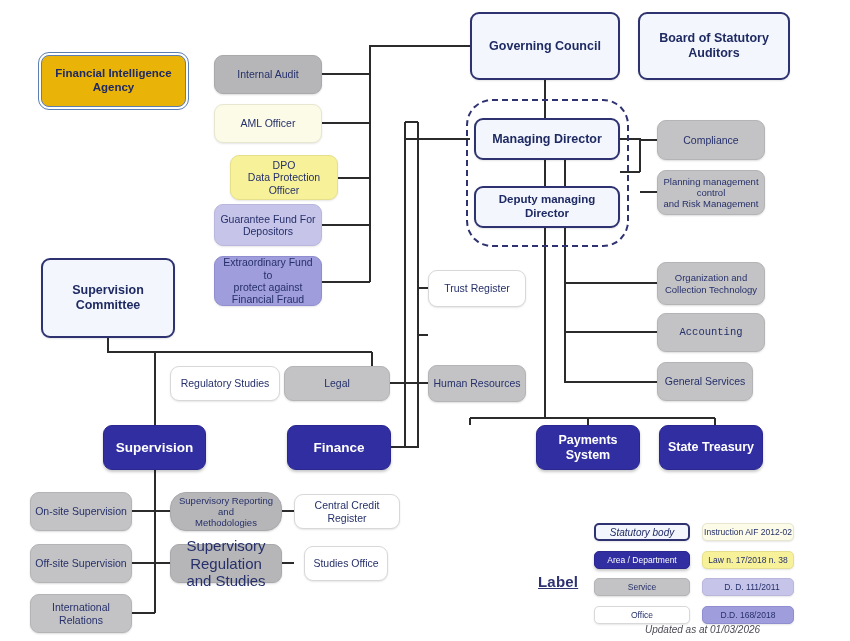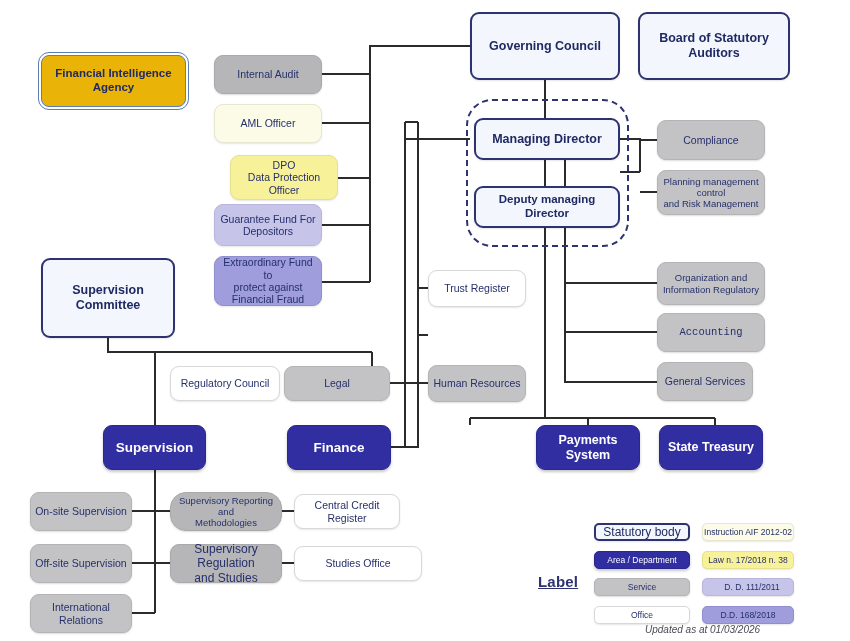--- a/index.html
+++ b/index.html
@@ -143,21 +143,21 @@
     position: absolute;
     box-sizing: border-box;
     display: flex;
     align-items: center;
     justify-content: center;
     border-radius: 5px;
     font-size: 8.5px;
     text-align: center;
     white-space: nowrap;
   }
-  .legend-chip.t-statutory { font-weight: normal; font-size: 12px; border-width: 2px; }
+  .legend-chip.t-statutory { font-weight: normal; font-size: 10px; border-width: 2px; font-style: italic; }
   .legend-chip.t-area { font-weight: normal; font-size: 8.5px; }
   #legend-title {
     position: absolute;
     font-size: 15px;
     font-weight: bold;
     color: #2e3270;
     text-decoration: underline;
     letter-spacing: 0.2px;
   }
   #footnote {
@@ -273,27 +273,27 @@
 and Risk Management</div>
 
   <div class="node t-statutory" style="left:41px; top:258px; width:134px; height:80px;">Supervision Committee</div>
 
   <div class="node t-office" style="left:428px; top:270px; width:98px; height:37px;">Trust Register</div>
 
 
   <div class="node t-service" style="left:428px; top:365px; width:98px; height:37px;">Human Resources</div>
 
   <div class="node t-service" style="left:657px; top:262px; width:108px; height:43px; font-size:9.5px;">Organization and
-Information Regulatory</div>
+Collection Technology</div>
 
   <div class="node t-service" style="left:657px; top:313px; width:108px; height:39px;font-family:Liberation Mono, monospace;">Accounting</div>
 
   <div class="node t-service" style="left:657px; top:362px; width:96px; height:39px;">General Services</div>
 
-  <div class="node t-office" style="left:170px; top:366px; width:110px; height:35px;">Regulatory Council</div>
+  <div class="node t-office" style="left:170px; top:366px; width:110px; height:35px;">Regulatory Studies</div>
 
   <div class="node t-service" style="left:284px; top:366px; width:106px; height:35px;">Legal</div>
 
   <div class="node t-area" style="left:103px; top:425px; width:103px; height:45px;">Supervision</div>
 
   <div class="node t-area" style="left:287px; top:425px; width:104px; height:45px;">Finance</div>
 
 
   <div class="node t-area" style="left:536px; top:425px; width:104px; height:45px; font-size:12.5px;">Payments System</div>
 
@@ -301,26 +301,26 @@
 
   <div class="node t-service" style="left:30px; top:492px; width:102px; height:39px;">On-site Supervision</div>
 
   <div class="node t-service" style="left:30px; top:544px; width:102px; height:39px;">Off-site Supervision</div>
 
   <div class="node t-service" style="left:30px; top:594px; width:102px; height:39px;">International Relations</div>
 
   <div class="node t-service-dark" style="left:170px; top:492px; width:112px; height:39px; font-size:9.5px;border-radius:16px;">Supervisory Reporting and
 Methodologies</div>
 
-  <div class="node t-service-dark" style="left:170px; top:544px; width:112px; height:39px; font-size:12px;">Supervisory Regulation
+  <div class="node t-service-dark" style="left:170px; top:544px; width:112px; height:39px; font-size:15px;">Supervisory Regulation
 and Studies</div>
 
   <div class="node t-office" style="left:294px; top:494px; width:106px; height:35px;">Central Credit Register</div>
 
-  <div class="node t-office" style="left:294px; top:546px; width:128px; height:35px;">Studies Office</div>
+  <div class="node t-office" style="left:304px; top:546px; width:84px; height:35px;">Studies Office</div>
 
   <div id="legend" style="left:530px; top:515px; width:300px; height:126px;">
 
     <div id="legend-title" style="left:8px; top:58px;">Label</div>
 
     <div class="legend-chip t-statutory" style="left:64px; top:8px; width:96px; height:18px;">Statutory body</div>
 
     <div class="legend-chip t-area" style="left:64px; top:36px; width:96px; height:18px;">Area / Department</div>
 
     <div class="legend-chip t-service" style="left:64px; top:63px; width:96px; height:18px;">Service</div>

